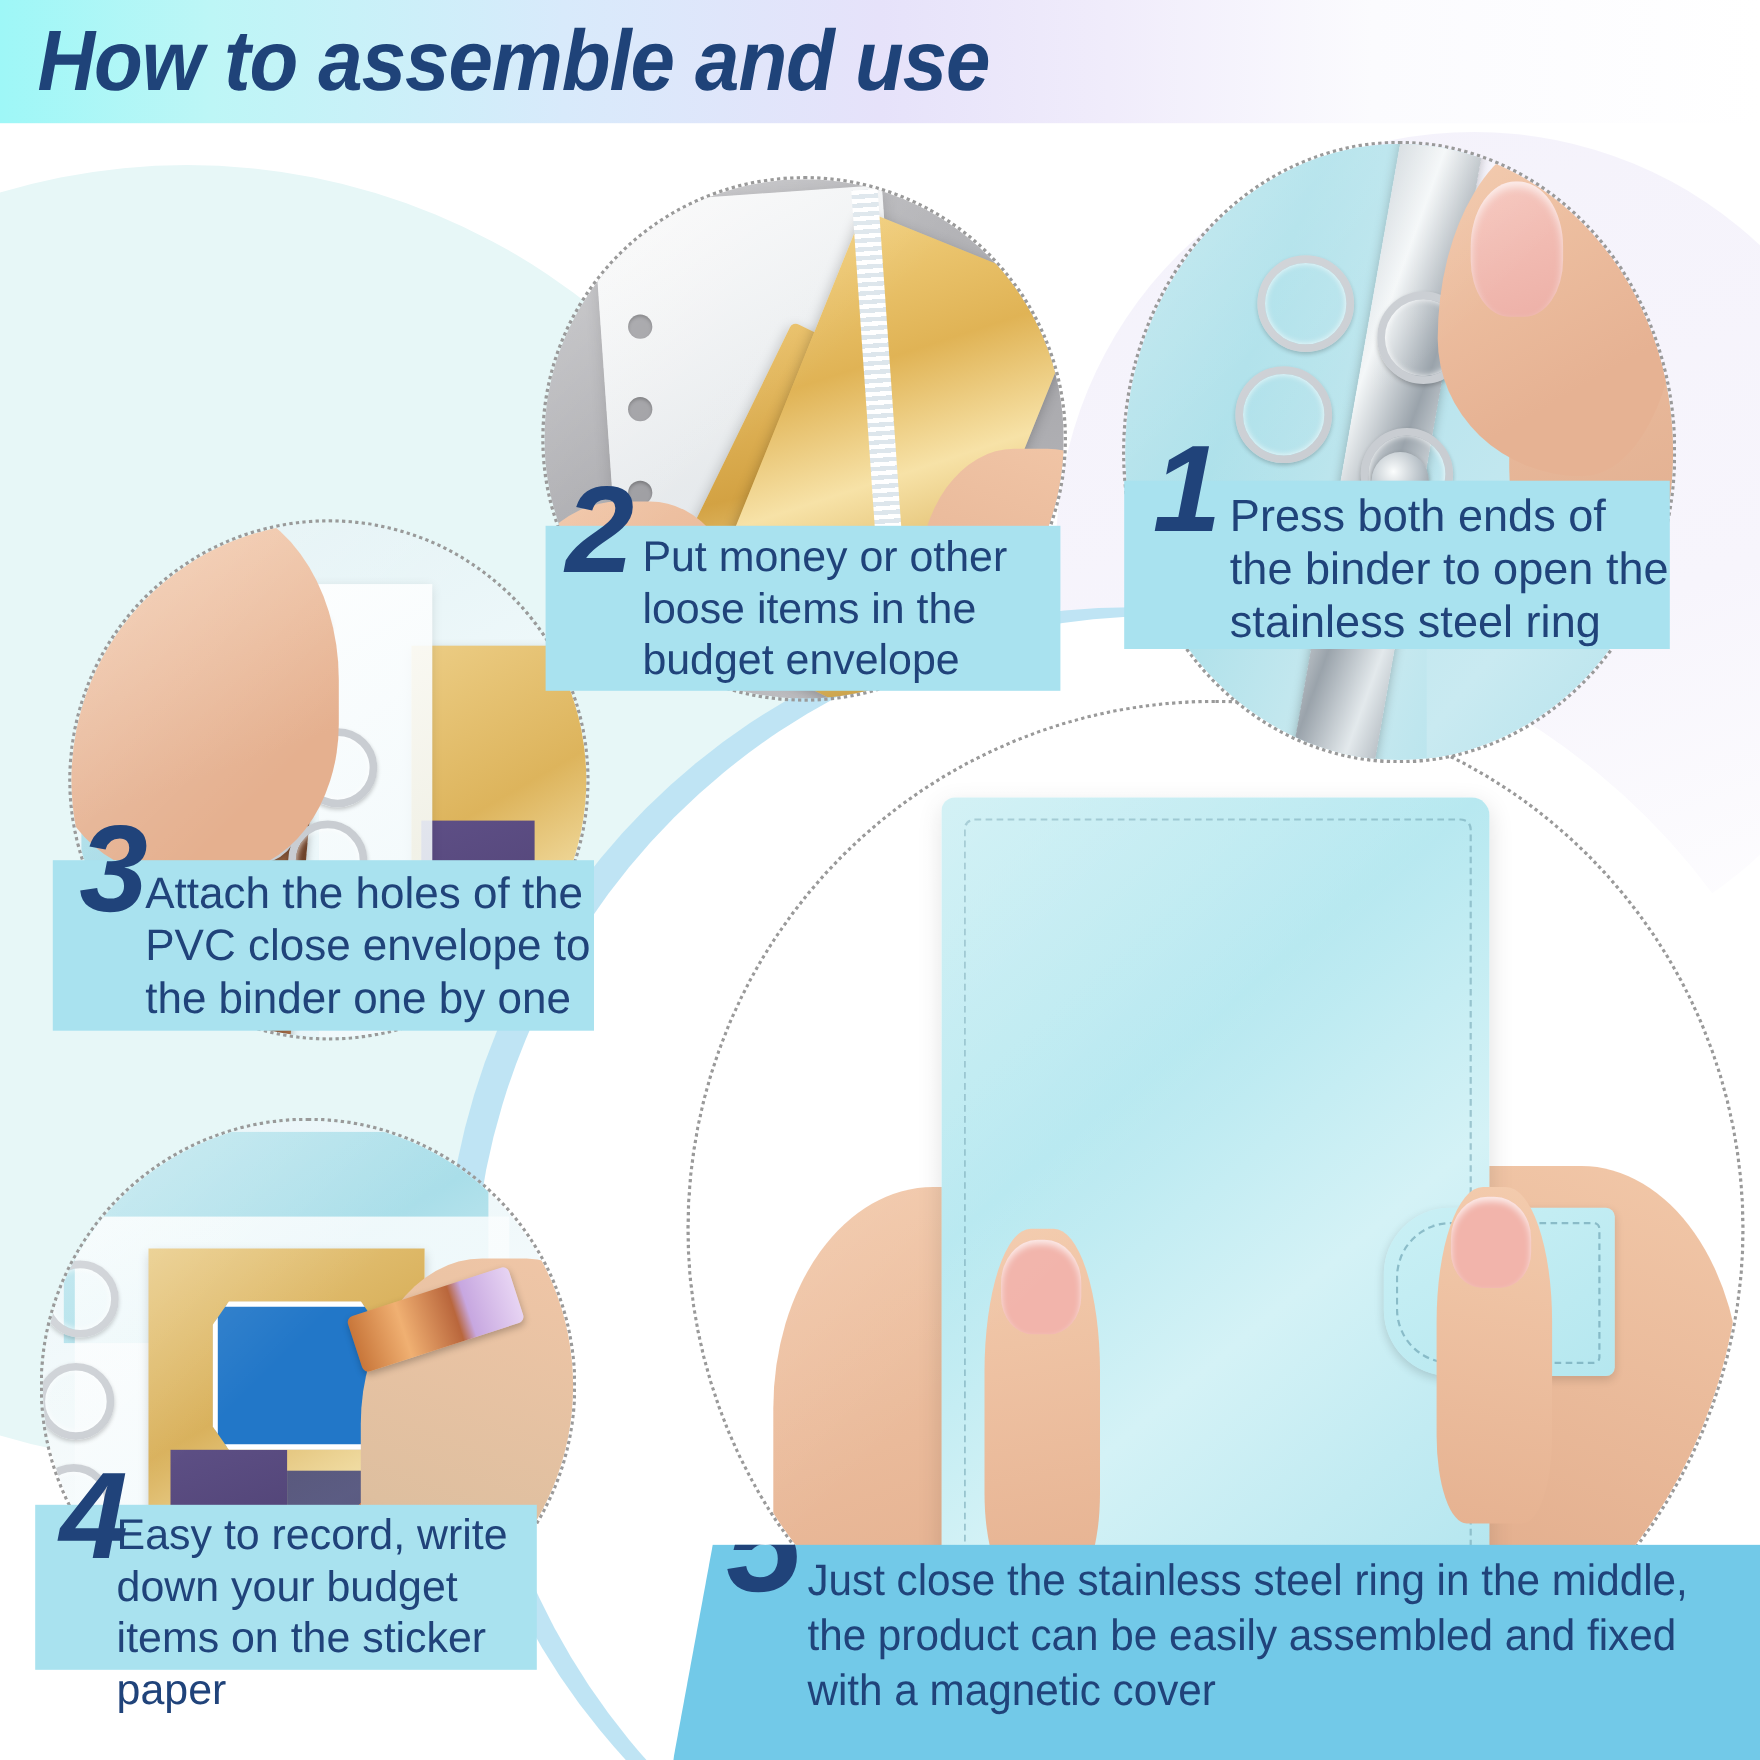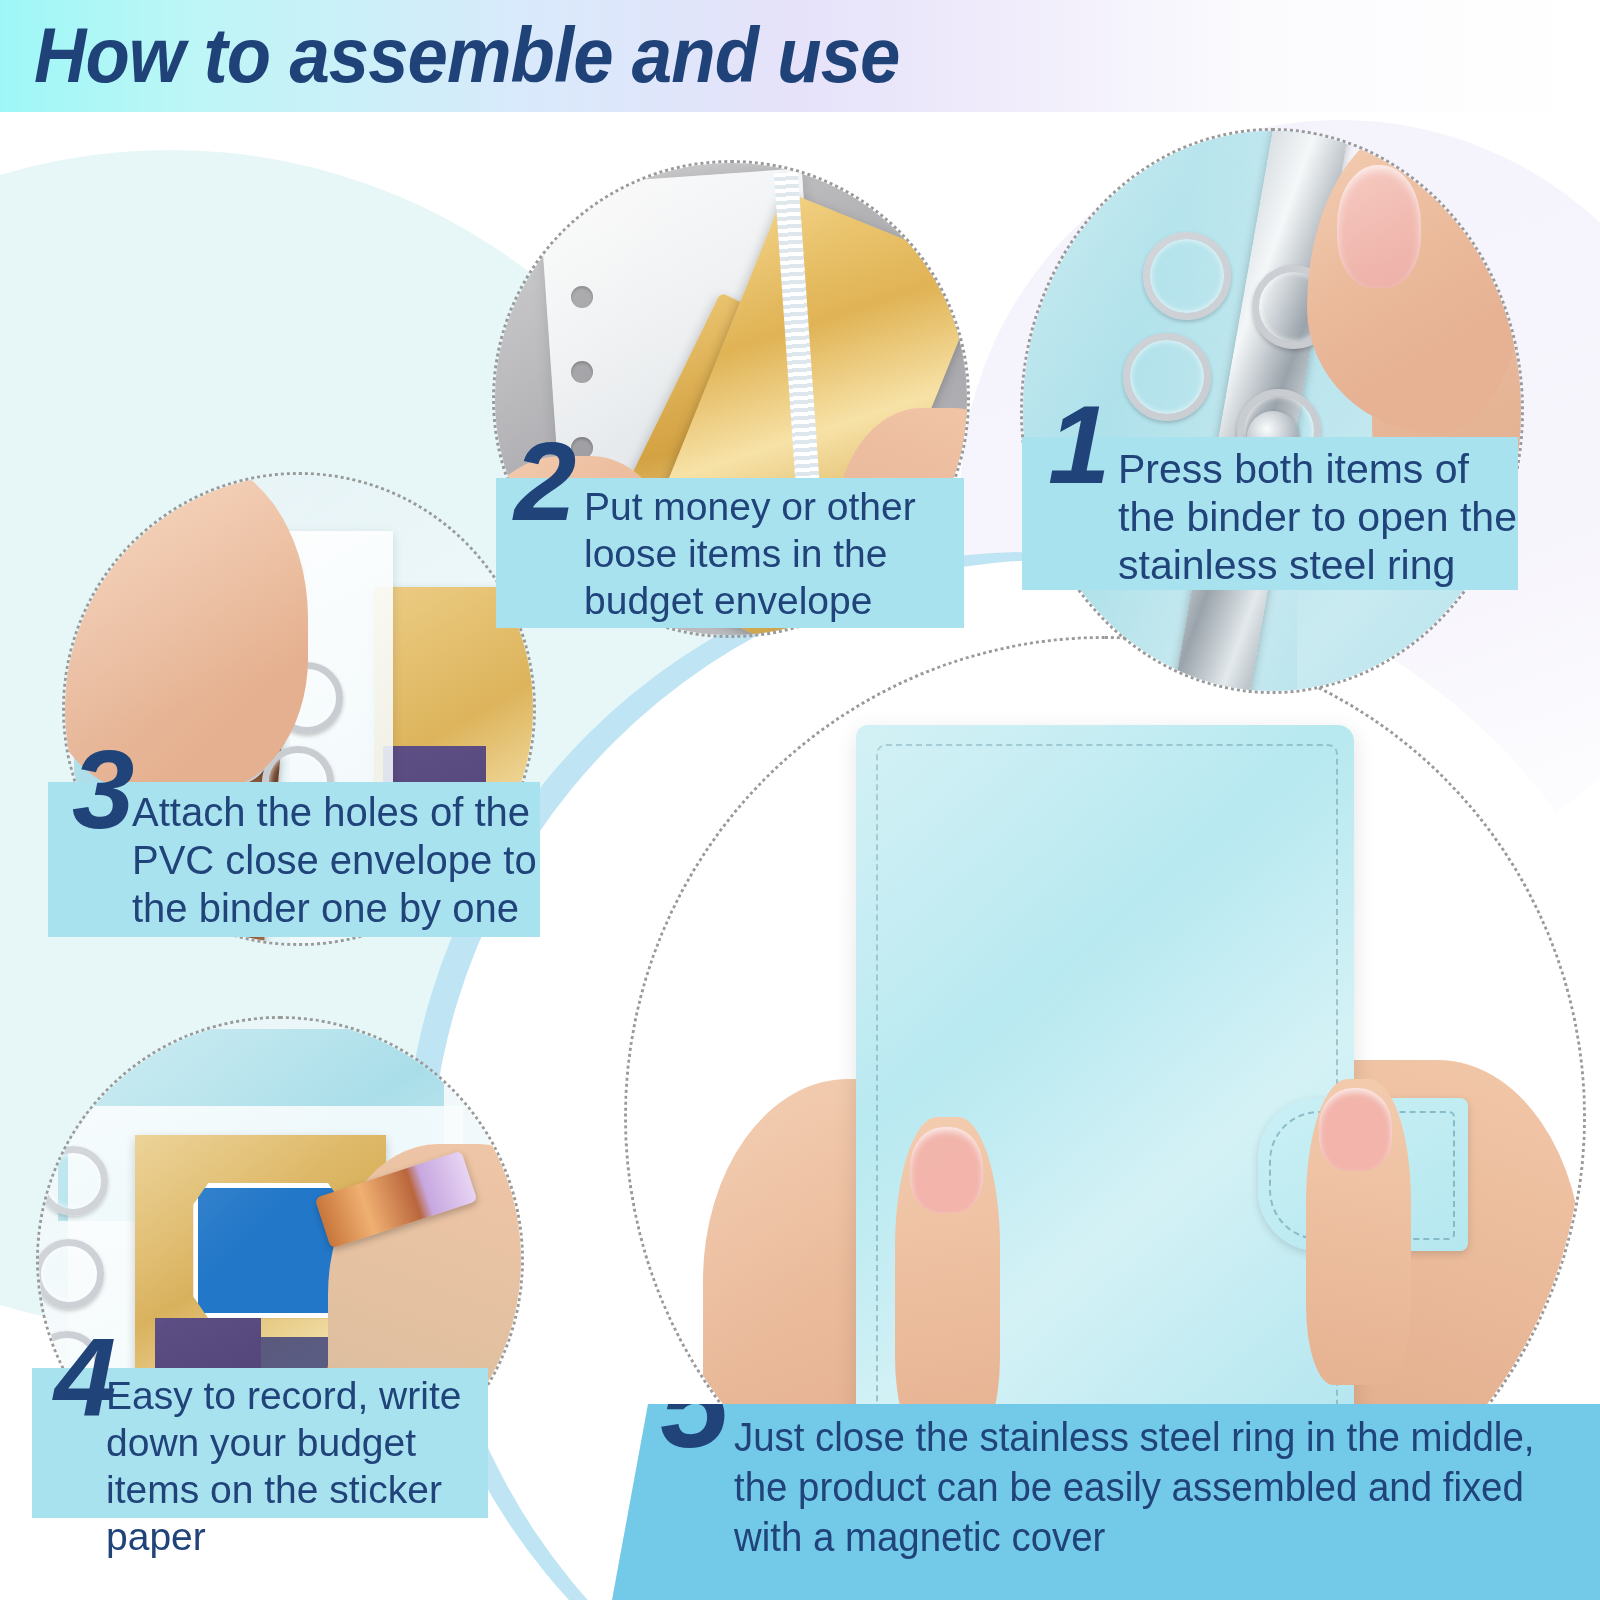--- a/index.html
+++ b/index.html
@@ -337,21 +337,21 @@
       </div>
       <div class="p4-sticker"></div>
       <div class="p4-hand"></div>
       <div class="p4-pen"></div>
       <div class="sheen"></div>
     </div>
   </div>
 
   <div class="band" id="band1">
     <span class="num">1</span>
-    <span class="txt">Press both items of the binder to open the stainless steel ring</span>
+    <span class="txt">Press both ends of the binder to open the stainless steel ring</span>
   </div>
 
   <div class="band" id="band2">
     <span class="num">2</span>
     <span class="txt">Put money or other loose items in the budget envelope</span>
   </div>
 
   <div class="band" id="band3">
     <span class="num">3</span>
     <span class="txt">Attach the holes of the PVC close envelope to the binder one by one</span>

